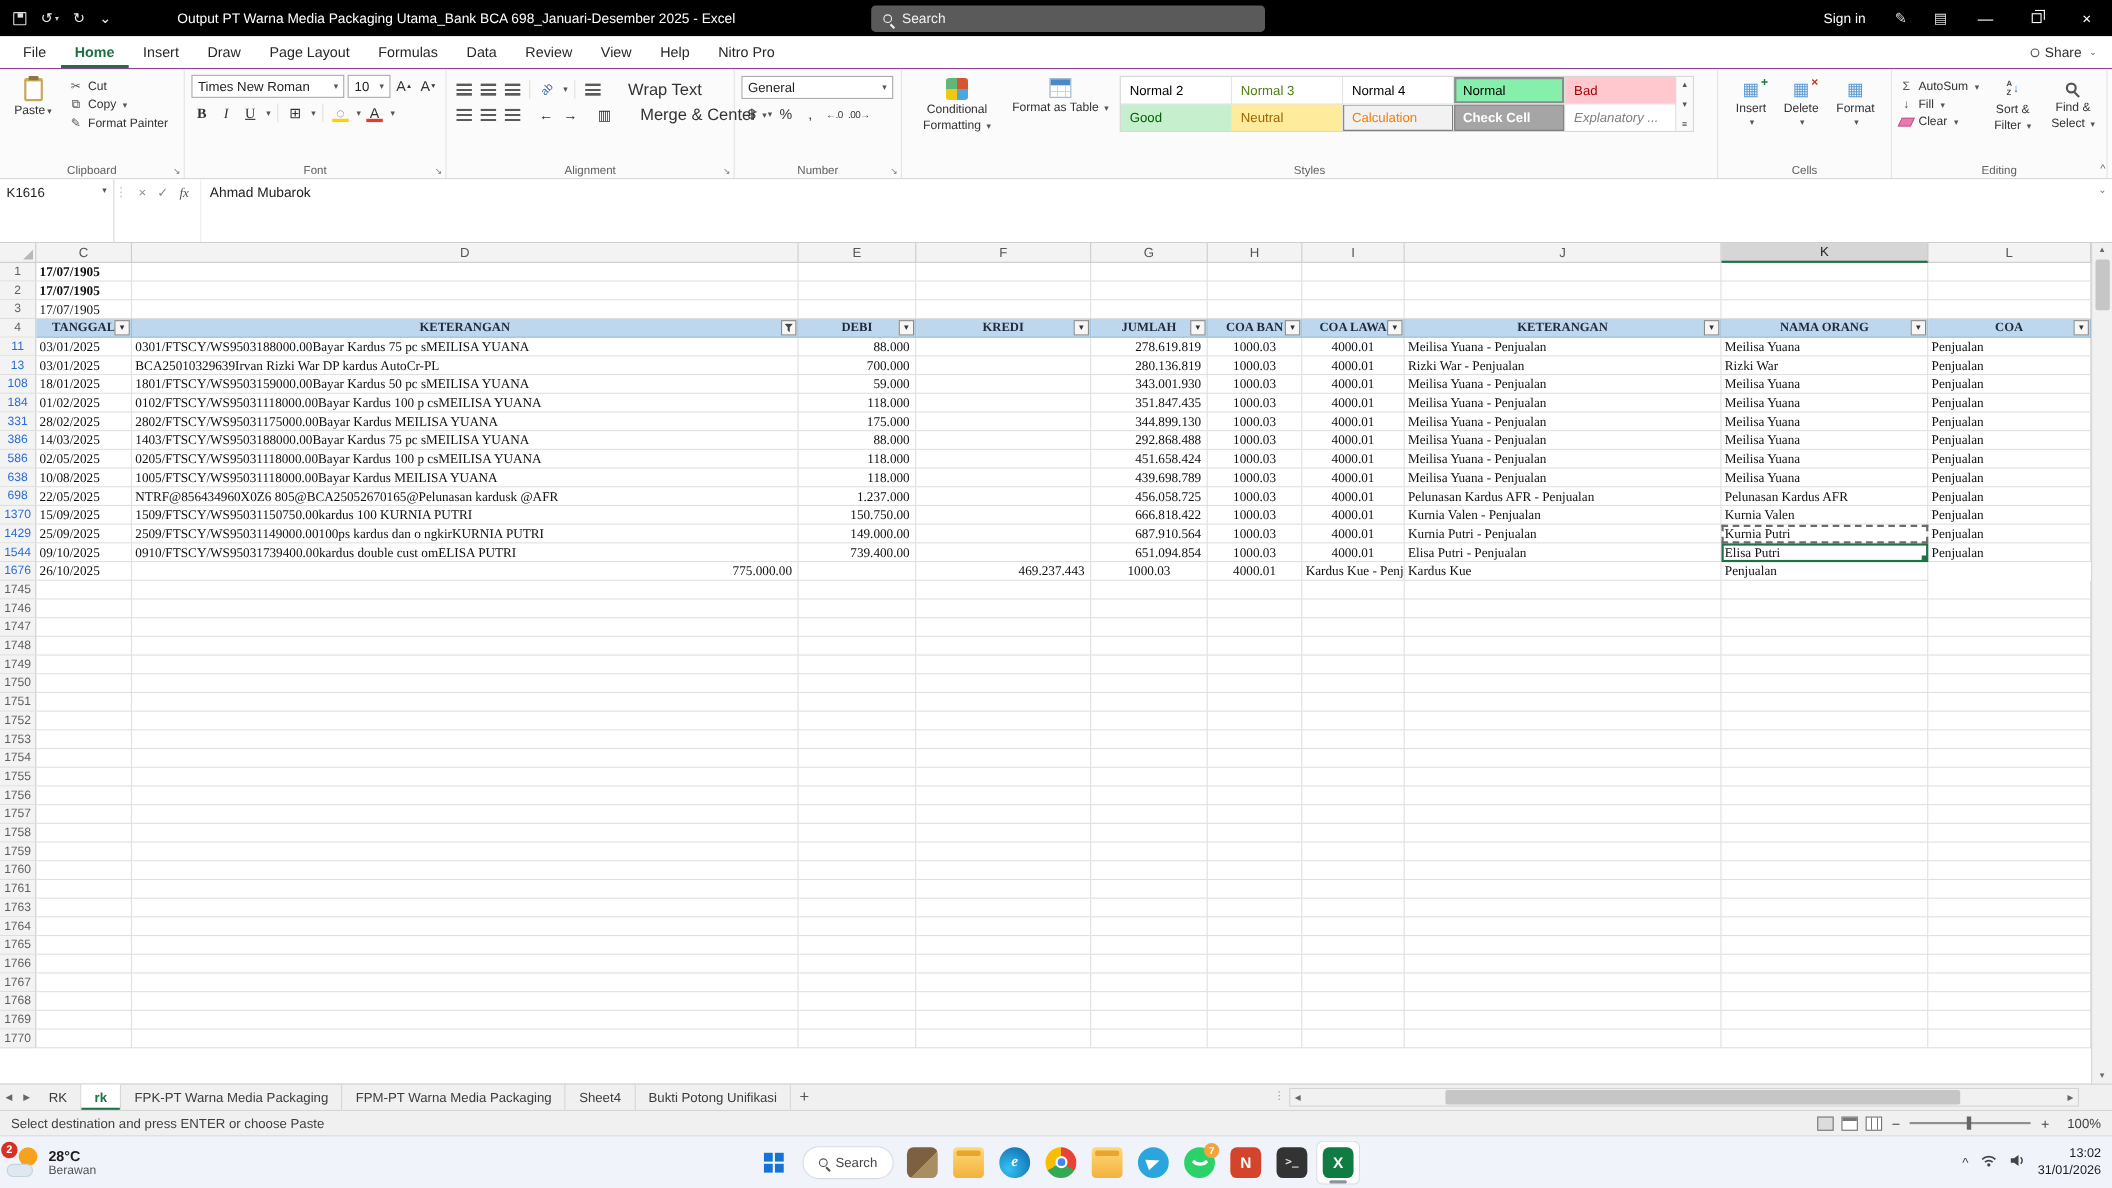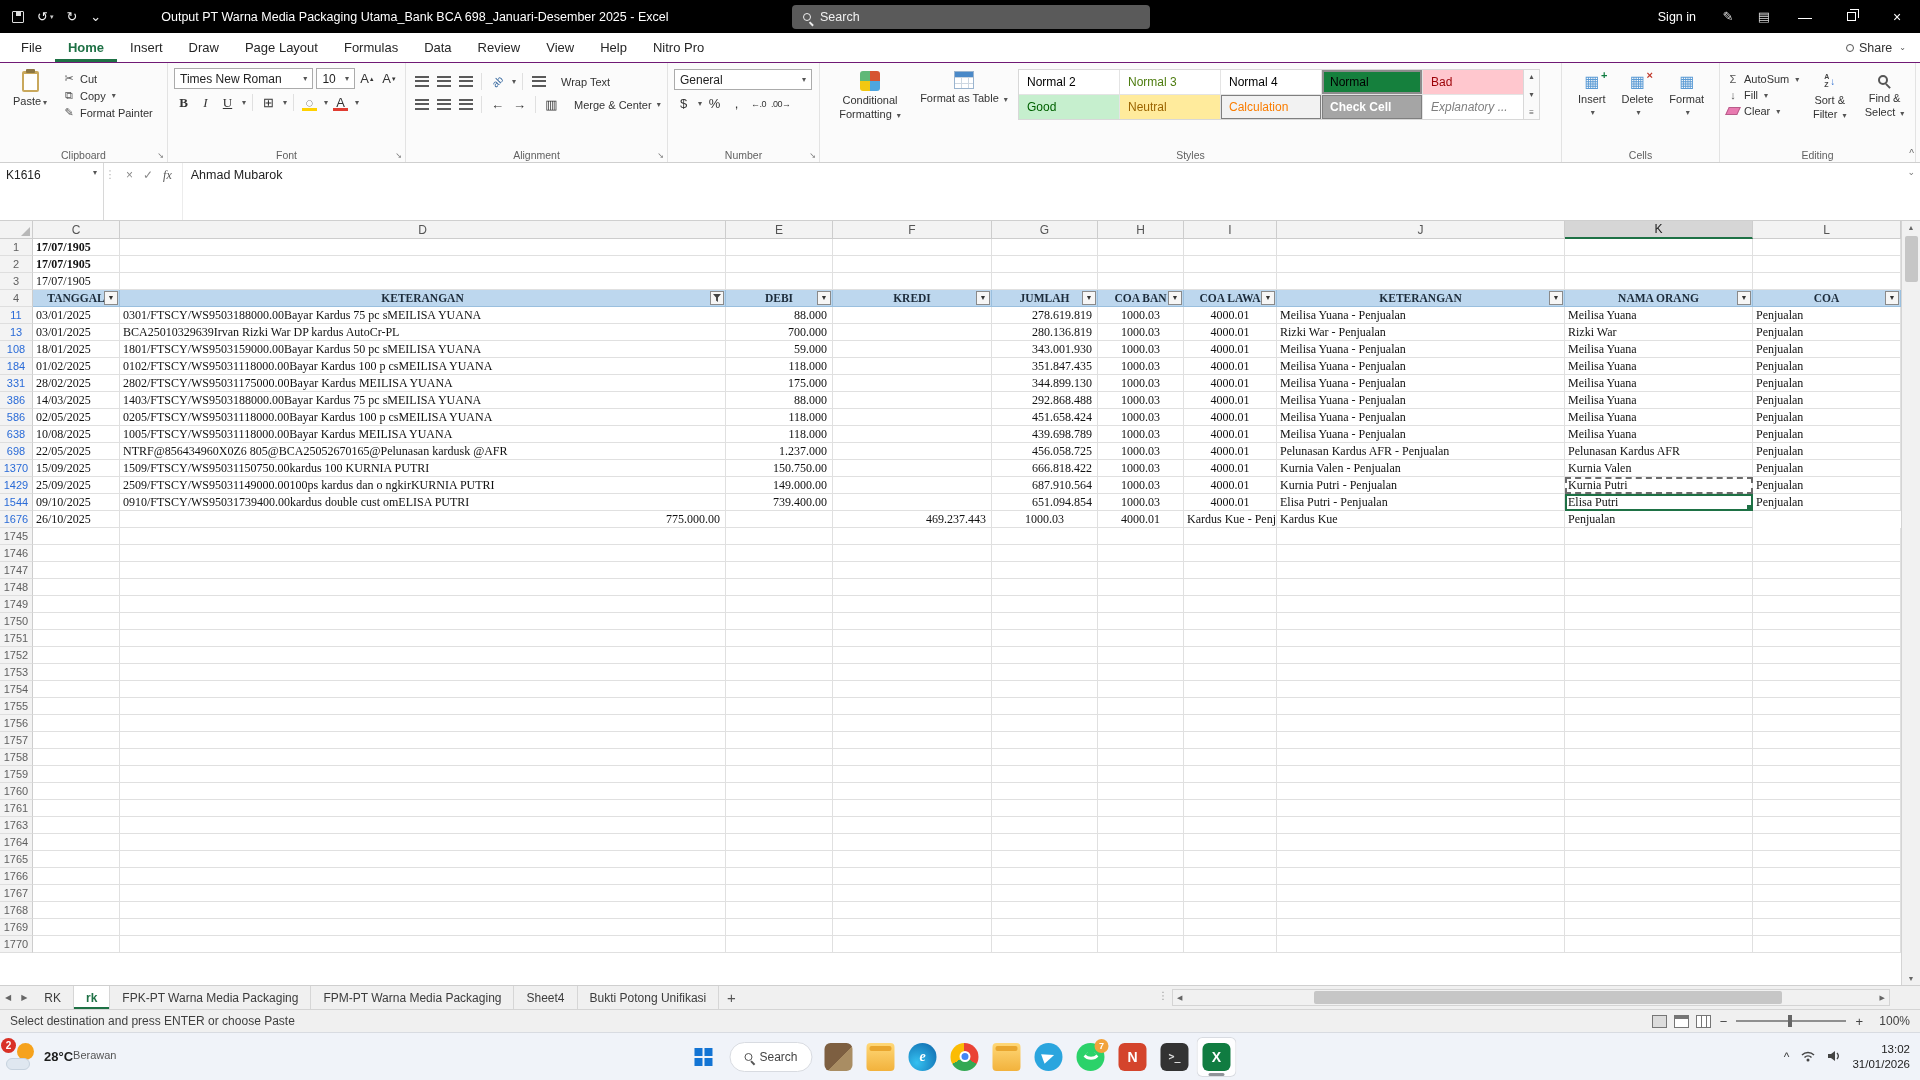--- a/index.html
+++ b/index.html
@@ -52,21 +52,21 @@
 .fb-b{font-weight:800;font-family:"Liberation Serif",serif}
 .fb-i{font-style:italic;font-family:"Liberation Serif",serif}
 .fb-u{text-decoration:underline;font-family:"Liberation Serif",serif}
 .icon-row{display:flex;align-items:center;gap:3px;margin-top:4px}
 .vsep{width:1px;height:17px;background:#e0e0e0;margin:0 3px}
 .colbar{position:absolute;bottom:1px;left:2px;right:2px;height:3px}
 .colbar.y{background:#ffd100}.colbar.r{background:#e03c31}
 .fillc,.fontc{position:relative}
 .albars{display:inline-block;width:14px;height:11px;background:linear-gradient(to bottom,#5a5a5a 0 2px,transparent 2px 4.5px,#5a5a5a 4.5px 6.5px,transparent 6.5px 9px,#5a5a5a 9px 11px)}
 .rot{transform:rotate(-45deg);display:inline-block;font-size:10px;color:#3a6aa0}
-.small-label{font-size:11px;color:#333;margin-left:10px;white-space:nowrap}
+.small-label{font-size:15px;color:#333;margin-left:20px;white-space:nowrap}
 .num-fmt{width:138px;margin-top:1px}
 .dec{font-size:9px;letter-spacing:-0.5px}
 .styles-wrap,.edit-wrap{display:flex;gap:6px;padding-top:1px}
 .bigbtn{display:flex;flex-direction:column;align-items:center;width:88px;padding-top:2px}
 .biglabel{font-size:11px;color:#333;text-align:center;line-height:1.25;margin-top:3px}
 .cf-ic{width:20px;height:20px;border-radius:3px;background:conic-gradient(#d65532 0 25%,#4ea6e0 25% 50%,#f2c811 50% 75%,#5fb878 75% 100%)}
 .fat-ic{width:20px;height:18px;border:1px solid #9ab4cf;background:linear-gradient(#4a89c8 0 5px,rgba(0,0,0,0) 5px),repeating-linear-gradient(to bottom,rgba(0,0,0,0) 0 5px,#cdd7e1 5px 6px),repeating-linear-gradient(to right,rgba(0,0,0,0) 0 6px,#cdd7e1 6px 7px);background-color:#fff}
 .gallery-wrap{display:flex;margin-left:4px;align-self:flex-start}
 .gallery{display:grid;grid-template-columns:repeat(5,100px);grid-auto-rows:24px;gap:1px;background:#e4e4e4;border:1px solid #d8d8d8}
 .chip{display:flex;align-items:center;padding:0 8px;font-size:12px;background:#fff;white-space:nowrap;overflow:hidden}
@@ -145,21 +145,21 @@
 .zthumb{position:absolute;left:52px;top:-5px;width:4px;height:12px;background:#666}
 .zminus,.zplus{font-size:13px;color:#444;padding:0 2px}
 .zoomtext{width:38px;text-align:right;margin-right:2px}
 
 .taskbar{position:absolute;left:0;right:0;bottom:0;height:48px;background:#f0f3f9;border-top:1px solid #d8dbe1}
 .weather{position:absolute;left:6px;top:5px;display:flex;align-items:center;gap:8px;height:38px}
 .wicon{position:relative;width:30px;height:30px}
 .sun{position:absolute;top:1px;right:2px;width:17px;height:17px;border-radius:50%;background:#f6a21c}
 .cloud{position:absolute;bottom:2px;left:0;width:24px;height:12px;border-radius:7px;background:#dfe7f0;border:1px solid #c6d2de}
 .badge{position:absolute;top:-4px;left:-5px;z-index:2;width:15px;height:15px;border-radius:50%;background:#d93025;color:#fff;font-size:10px;line-height:15px;text-align:center;font-weight:700}
-.wtext{display:flex;line-height:1.2}
+.wtext{display:flex;flex-direction:column;line-height:1.2}
 .wtemp{font-size:13px;font-weight:700;color:#1c1c1c}
 .wdesc{font-size:11px;color:#555}
 .tb-center{position:absolute;left:50%;top:0;height:100%;transform:translateX(-50%);display:flex;align-items:center;gap:2px}
 .appslot{position:relative;width:40px;height:40px;border-radius:6px;display:flex;align-items:center;justify-content:center}
 .appslot.active{background:rgba(255,255,255,0.9);box-shadow:inset 0 0 0 1px #d8dbe1}
 .abar{position:absolute;bottom:1px;left:50%;transform:translateX(-50%);width:16px;height:3px;border-radius:2px;background:#8f9399}
 .start{display:grid;grid-template-columns:8px 8px;grid-template-rows:8px 8px;gap:2px}
 .start i{background:#1374d4;display:block}
 .search-pill{display:flex;align-items:center;gap:7px;height:30px;padding:0 14px;background:#fff;border:1px solid #d8dbe1;border-radius:15px;font-size:12px;color:#444;margin:0 4px}
 .mag-d{width:8px;height:8px;border:1.5px solid #555;border-radius:50%;position:relative}
@@ -363,21 +363,21 @@
         </div>
         <div class="bigbtn">
           <span class="fat-ic"></span>
           <span class="biglabel"><span>Format as Table</span> <span class="dd">▾</span></span>
         </div>
         <div class="gallery-wrap">
           <div class="gallery">
               <div class="chip" style="background:#FFFFFF;color:#000000">Normal 2</div>
               <div class="chip" style="background:#FFFFFF;color:#4d7c0f">Normal 3</div>
               <div class="chip" style="background:#FFFFFF;color:#000000">Normal 4</div>
-              <div class="chip chip-sel" style="background:#15803d;color:#000000">Normal</div>
+              <div class="chip chip-sel" style="background:#86efac;color:#000000">Normal</div>
               <div class="chip" style="background:#FFC7CE;color:#9C0006">Bad</div>
               <div class="chip" style="background:#C6EFCE;color:#006100">Good</div>
               <div class="chip" style="background:#FFEB9C;color:#9C6500">Neutral</div>
               <div class="chip chip-brd" style="background:#F2F2F2;color:#FA7D00">Calculation</div>
               <div class="chip chip-brd" style="background:#A5A5A5;color:#FFFFFF;font-weight:700">Check Cell</div>
               <div class="chip" style="background:#FFFFFF;color:#7F7F7F;font-style:italic">Explanatory ...</div>
             </div>
           <div class="gal-scroll">
             <span>▴</span>
             <span>▾</span>

